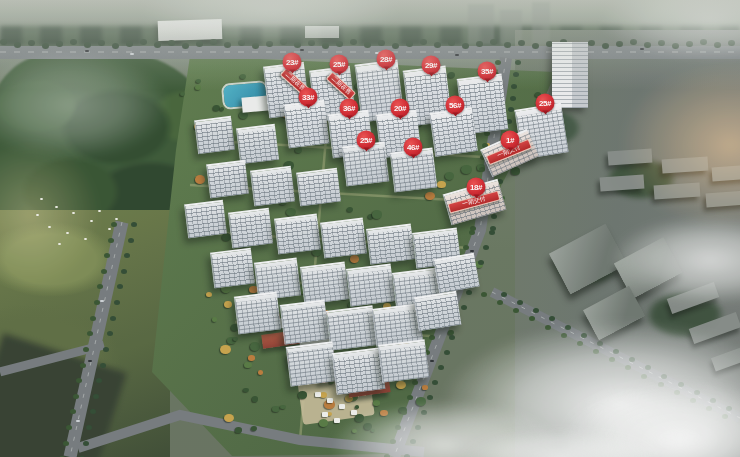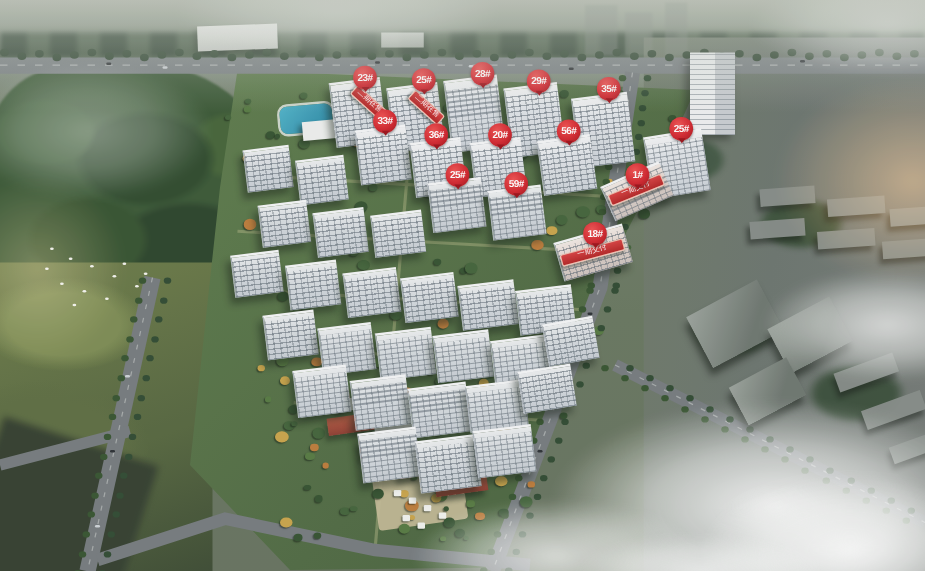--- a/index.html
+++ b/index.html
@@ -712,21 +712,21 @@
     </div>
     <div class="marker" style="left: 455px; top: 105px;">
       <div class="pin">56#</div>
       <div class="tail"></div>
     </div>
     <div class="marker" style="left: 366px; top: 140px;">
       <div class="pin">25#</div>
       <div class="tail"></div>
     </div>
     <div class="marker" style="left: 413px; top: 147px;">
-      <div class="pin">59#</div>
+      <div class="pin">46#</div>
       <div class="tail"></div>
     </div>
     <div class="marker" style="left: 510px; top: 140px;">
       <div class="pin">1#</div>
       <div class="tail"></div>
     </div>
     <div class="marker" style="left: 476px; top: 187px;">
       <div class="pin">18#</div>
       <div class="tail"></div>
     </div>

